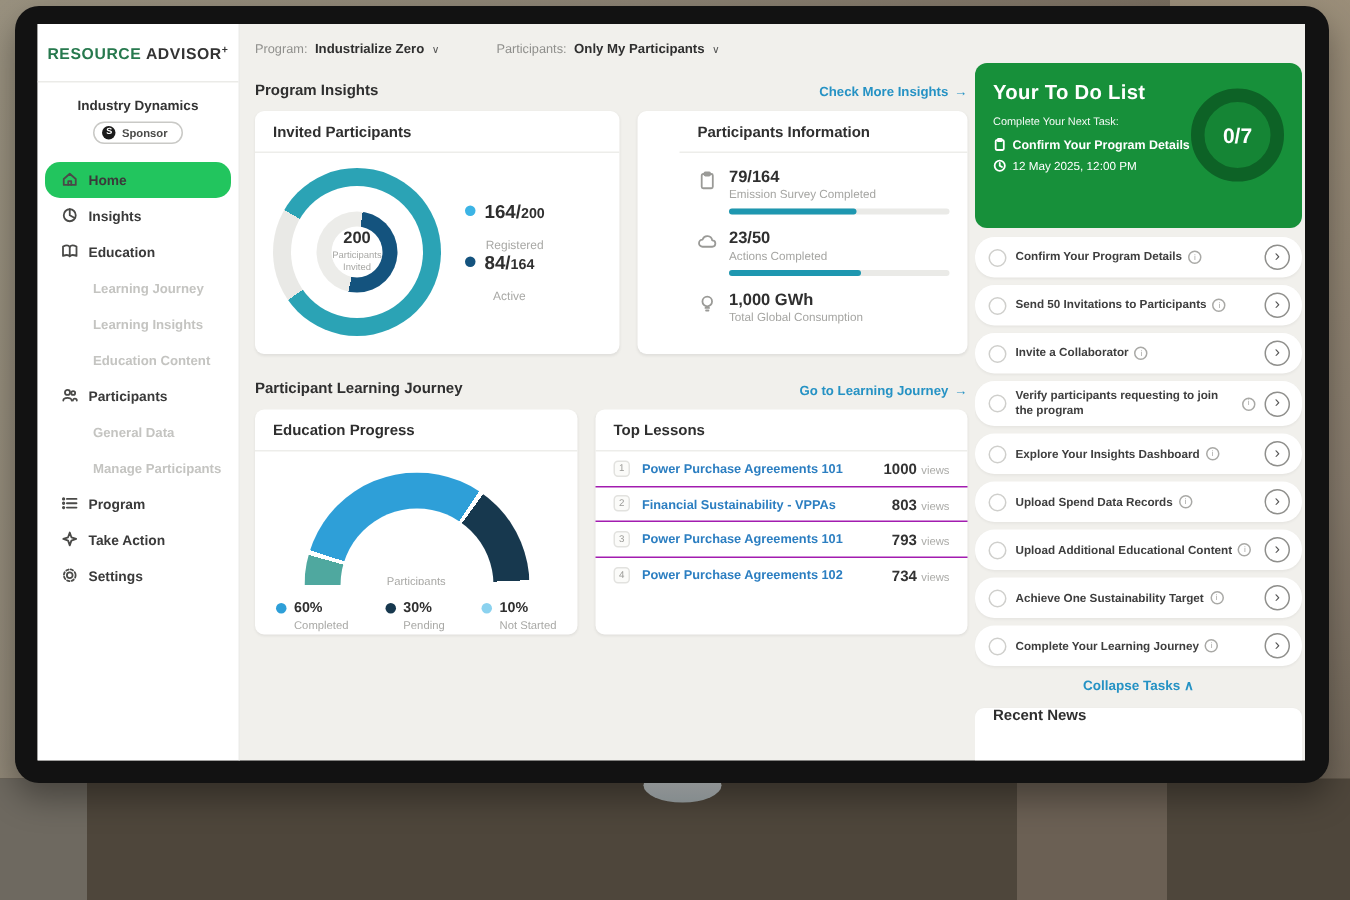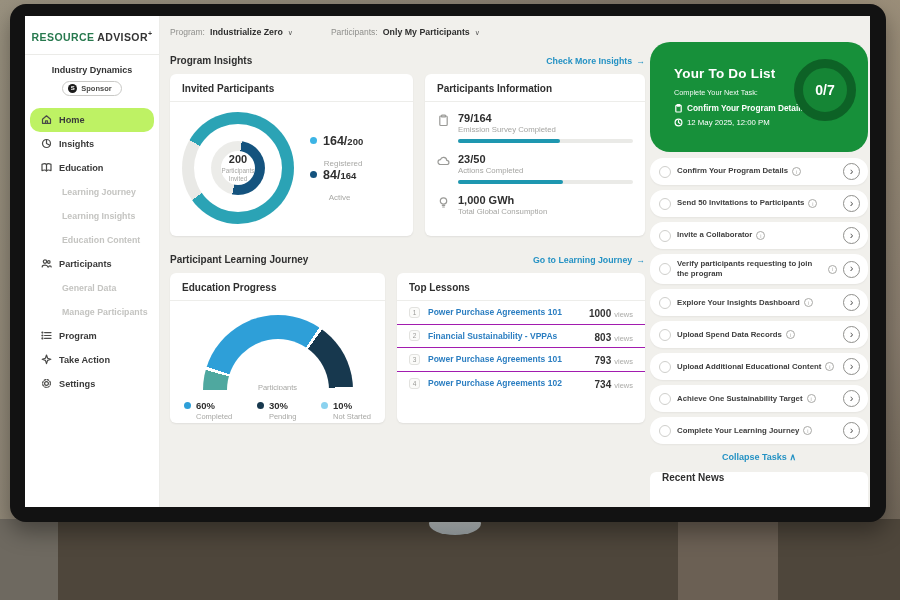--- a/index.html
+++ b/index.html
@@ -24,39 +24,39 @@
   .logo .g { color:#27794E; }
   .logo sup { font-size:7px; }
   .side-div { border-bottom:1px solid #EBEBE8; margin-top:11px; }
   .org { text-align:center; margin-top:10px; font-size:9px; font-weight:bold; color:#333; }
   .badge { margin:6px auto 0; width:max-content; display:flex; align-items:center; gap:4px; border:1px solid #C9C9C6; border-radius:10px; padding:2px 9px 2px 5px; font-size:7.5px; font-weight:bold; color:#4a4a48; background:#fff; }
   .badge-ic { width:9px; height:9px; border-radius:50%; background:#1b1b1b; color:#fff; font-size:6px; display:flex; align-items:center; justify-content:center; }
   .nav { margin-top:12px; }
   .nav-item { display:flex; align-items:center; gap:7px; height:24px; padding:0 8px 0 16px; font-size:9.2px; font-weight:bold; color:#3A3A3A; cursor:pointer; }
   .nav-item svg { width:11px; height:11px; flex-shrink:0; }
   .nav-item.sub { padding-left:37px; color:#C4C4C1; font-size:8.8px; }
-  .nav-item.active { background:#bef264; border-radius:10px; margin:0 5px; padding-left:11px; }
+  .nav-item.active { background:#22c55e; border-radius:10px; margin:0 5px; padding-left:11px; }
 
   
   .main { position:absolute; left:145px; top:0; width:475px; height:100%; }
   h1.welcome { margin-top:24px; font-size:18px; letter-spacing:.2px; color:#1F1F1F; }
   .filters { display:flex; gap:38px; margin-top:11px; font-size:8.5px; color:#8F8F8C; align-items:center; }
   .filter b { color:#2F2F2F; margin-left:5px; font-size:8.8px; }
   .caret { margin-left:5px; font-size:7px; color:#555; }
   .sec-row { display:flex; justify-content:space-between; align-items:center; margin-top:18px; }
   .sec-row h3 { font-size:10px; color:#2F2F2F; }
   .sec-link { font-size:8.8px; font-weight:bold; color:#2592C4; cursor:pointer; }
   .sec-link .ar { margin-left:4px; }
   .cards { display:flex; gap:12px; margin-top:8px; }
   .card { position:relative; background:#fff; border-radius:6px; box-shadow:0 1px 2px rgba(0,0,0,.07); }
   .card-head { padding:9px 12px 7px; font-size:10px; font-weight:bold; color:#2F2F2F; border-bottom:1px solid #EDEDEA; }
   .r1 .card { height:162px; }
   .r2 .card { height:150px; }
   .card-invited { width:243px; }
-  .card-info { flex:1; }
+  .card-info { flex:1;padding-left:28px; }
   .card-edu { width:215px; }
   .card-lessons { flex:1; }
 
   
   .donut-body { display:flex; align-items:center; gap:16px; padding:10px 12px; }
   .donut { position:relative; width:112px; height:112px; border-radius:50%; }
   .donut .hole1 { position:absolute; inset:12px; background:#fff; border-radius:50%; }
   .donut .inner { position:absolute; inset:17px; border-radius:50%; }
   .donut .hole2 { position:absolute; inset:27px; background:#fff; border-radius:50%; display:flex; flex-direction:column; align-items:center; justify-content:center; }
   .donut-val { font-size:11px; font-weight:bold; color:#2F2F2F; }
@@ -93,21 +93,21 @@
   
   .lesson { display:flex; align-items:center; gap:8px; height:23.5px; padding:0 12px; border-bottom:1px solid #a21caf; }
   .lesson:last-child { border-bottom:none; }
   .rank { width:11px; height:11px; border:1px solid #E2E2DF; background:#FBFBF9; border-radius:3px; font-size:6.5px; color:#9a9a97; display:flex; align-items:center; justify-content:center; flex-shrink:0; }
   .ltitle { flex:1; font-size:8.5px; font-weight:bold; color:#2B7EC1; cursor:pointer; }
   .lviews b { font-size:10px; color:#333; }
   .lviews span { font-size:7.5px; color:#ABABA8; margin-left:3px; }
 
   
   .rightpanel { position:absolute; left:625px; top:0; width:218px; height:100%; overflow:hidden; }
-  .todo-hero { position:relative; margin-top:26px; background:#17903A; border-radius:20px; height:110px; padding:24px; color:#fff; }
+  .todo-hero { position:relative; margin-top:26px; background:#17903A; border-radius:8px; height:110px; padding:12px; color:#fff; }
   .todo-hero h2 { font-size:13.5px; letter-spacing:.2px; }
   .hero-sub { font-size:7.3px; margin-top:7px; opacity:.95; }
   .hero-row { display:flex; align-items:center; gap:4px; margin-top:6px; font-size:8.3px; font-weight:bold; }
   .hero-row.date { font-weight:normal; font-size:7.8px; margin-top:5px; }
   .hero-row svg { width:9px; height:9px; flex-shrink:0; }
   .hero-ring { position:absolute; right:12px; top:17px; width:62px; height:62px; border-radius:50%; border:9px solid #0D6226; background:rgba(0,0,0,.07); display:flex; align-items:center; justify-content:center; font-size:14px; font-weight:bold; }
   .todo-list { display:flex; flex-direction:column; gap:5px; margin-top:6px; }
   .todo-item { background:#fff; border-radius:13px; padding:5px 8px 5px 9px; display:flex; align-items:center; gap:6px; min-height:26px; box-shadow:0 1px 2px rgba(0,0,0,.05); }
   .cb { width:12px; height:12px; border:1.4px solid #CFCFCC; border-radius:50%; flex-shrink:0; cursor:pointer; }
   .tmain { flex:1; display:flex; align-items:center; gap:4px; }

